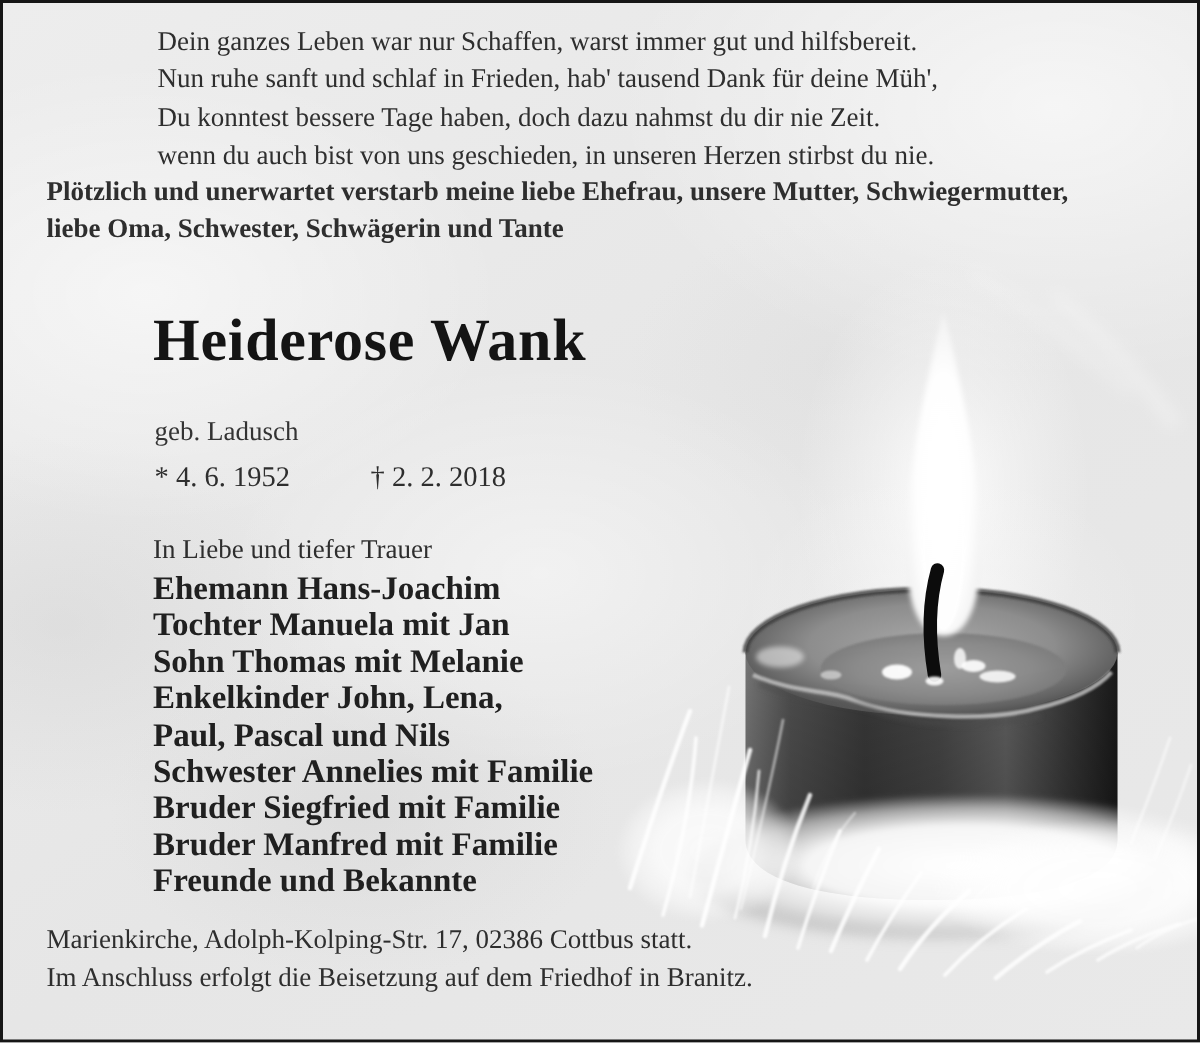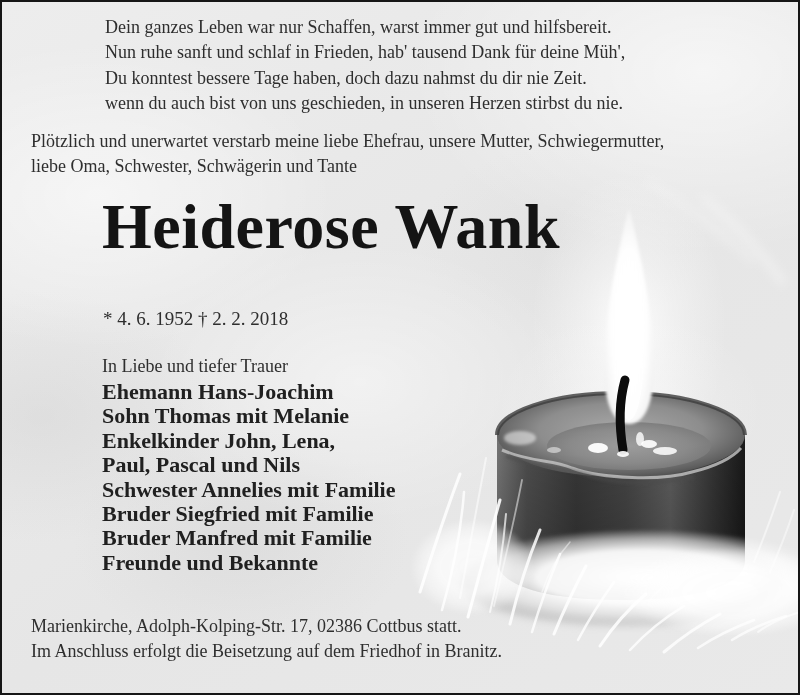--- a/index.html
+++ b/index.html
@@ -14,26 +14,26 @@
       radial-gradient(ellipse 340px 220px at 12% 28%, rgba(255,255,255,.55), rgba(255,255,255,0) 70%),
       radial-gradient(ellipse 420px 260px at 88% 10%, rgba(255,255,255,.60), rgba(255,255,255,0) 70%),
       radial-gradient(ellipse 300px 200px at 45% 55%, rgba(255,255,255,.45), rgba(255,255,255,0) 70%),
       radial-gradient(ellipse 240px 160px at 30% 78%, rgba(208,208,208,.40), rgba(208,208,208,0) 70%),
       radial-gradient(ellipse 260px 180px at 5% 60%,  rgba(203,203,203,.35), rgba(203,203,203,0) 70%),
       radial-gradient(ellipse 200px 140px at 70% 35%, rgba(214,214,214,.30), rgba(214,214,214,0) 70%),
       linear-gradient(145deg, #ededed 0%, #e6e6e6 55%, #e9e9e9 100%);
   }
   .abs { position:absolute; }
   .poem   { left:103px; top:13px;  font-size:18px; line-height:25.4px; color:#2e2e2e; white-space:nowrap; }
-  .intro  { left:29px;  top:127px; font-size:18px; line-height:25.4px; color:#2e2e2e; white-space:nowrap; }
-  .name   { left:100px; top:190px; font-size:64px; line-height:70px; font-weight:bold;
+  .intro  { left:29px;  top:113px; font-size:18px; line-height:25.4px; color:#2e2e2e; white-space:nowrap;font-weight:bold; }
+  .name   { left:100px; top:190px; font-size:40px; line-height:70px; font-weight:bold;
             letter-spacing:.5px; color:#141414; white-space:nowrap; }
   .maiden { left:101px; top:272px; font-size:18px; line-height:26px; color:#333333; }
   .dates  { left:101px; top:303px; font-size:19px; line-height:27px; color:#2e2e2e; white-space:nowrap; }
-  .dates .death { }
+  .dates .death { margin-left:49px; }
   .mourning-intro { left:100px; top:352px; font-size:18px; line-height:25px; color:#2e2e2e; white-space:nowrap; }
   .mourners { left:100px; top:378px; font-size:22px; line-height:24.4px; font-weight:bold;
               color:#202020; white-space:nowrap; }
   .funeral { left:29px; top:612px; font-size:18px; line-height:24.6px; color:#2e2e2e; white-space:nowrap; }
   .candle-svg { position:absolute; left:400px; top:160px; width:400px; height:535px; pointer-events:none; }
 </style>
 </head>
 <body>
 
 <div class="page">
@@ -175,30 +175,32 @@
     <div>wenn du auch bist von uns geschieden, in unseren Herzen stirbst du nie.</div>
   </div>
 
   <div class="abs intro">
     <div>Plötzlich und unerwartet verstarb meine liebe Ehefrau, unsere Mutter, Schwiegermutter,</div>
     <div>liebe Oma, Schwester, Schwägerin und Tante</div>
   </div>
 
   <div class="abs name">Heiderose Wank</div>
 
+  <div class="abs maiden">geb. Ladusch</div>
 
   <div class="abs dates">
     <span>* 4. 6. 1952</span>
     <span class="death">† 2. 2. 2018</span>
   </div>
 
   <div class="abs mourning-intro">In Liebe und tiefer Trauer</div>
 
   <div class="abs mourners">
     <div>Ehemann Hans-Joachim</div>
+    <div>Tochter Manuela mit Jan</div>
     <div>Sohn Thomas mit Melanie</div>
     <div>Enkelkinder John, Lena,</div>
     <div>Paul, Pascal und Nils</div>
     <div>Schwester Annelies mit Familie</div>
     <div>Bruder Siegfried mit Familie</div>
     <div>Bruder Manfred mit Familie</div>
     <div>Freunde und Bekannte</div>
   </div>
 
   <div class="abs funeral">

